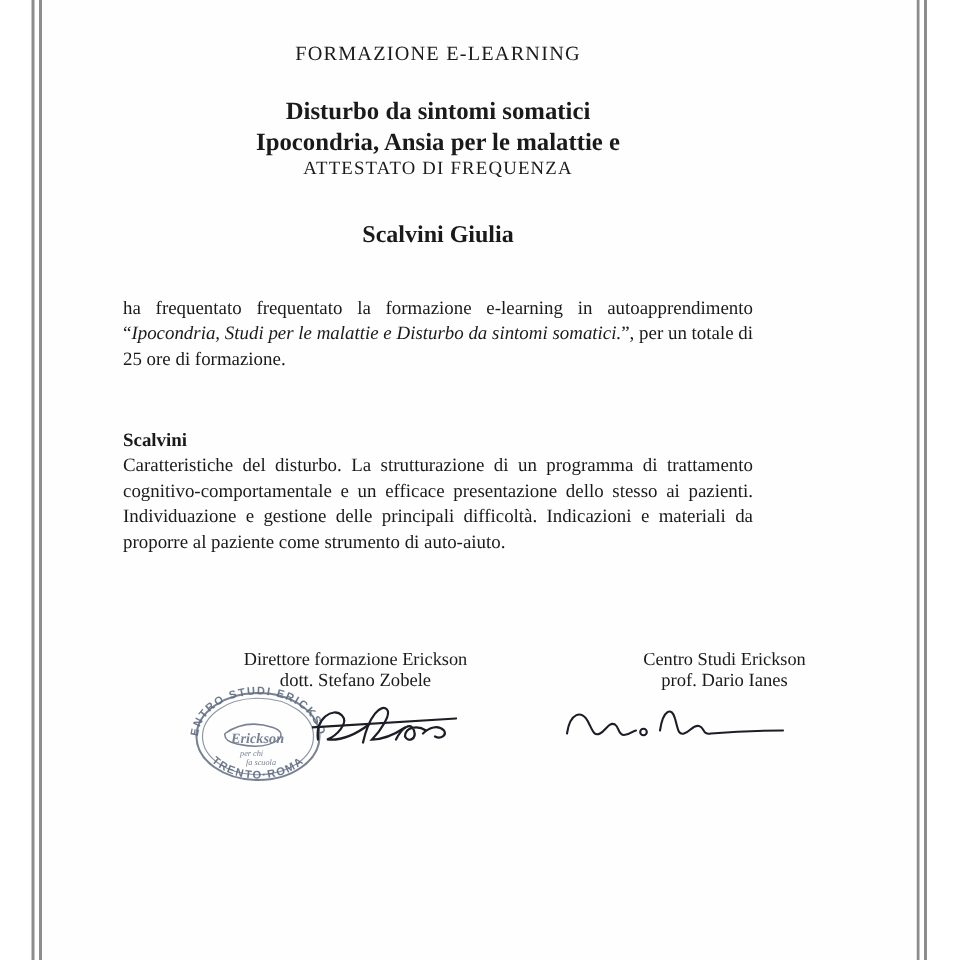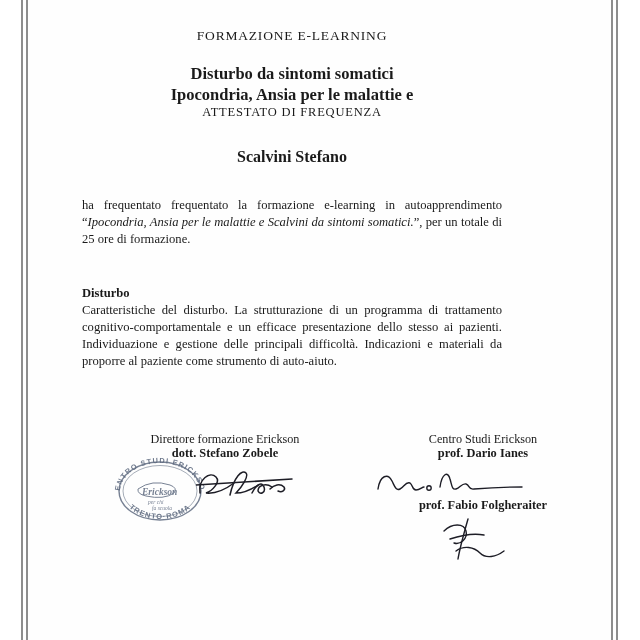--- a/index.html
+++ b/index.html
@@ -127,32 +127,32 @@
     top: 432px;
     left: 28px;
     width: 583px;
     height: 208px;
   }
 
   .sig-block {
     position: absolute;
     width: 250px;
   }
-  .sig-block.left  { left: 72px;  top: 0px; }
+  .sig-block.left  { left: 84px;  top: 0px; }
   .sig-block.right { left: 330px; top: 0px; }
   .sig-block.right-second { left: 330px; top: 66px; }
 
   .sig-role {
     text-align: center;
     font-size: 12.2px;
     line-height: 14px;
   }
   .sig-name {
     text-align: center;
-    font-weight: bold;
+    font-weight: normal;
     font-size: 12.4px;
     line-height: 15px;
   }
 
   .sig-mark {
     position: relative;
     height: 54px;
   }
   .sig-mark svg { display: block; }
 
@@ -183,25 +183,25 @@
 
     <div class="kicker">FORMAZIONE E-LEARNING</div>
 
     <div class="course-title">
       <div>Disturbo da sintomi somatici</div>
       <div>Ipocondria, Ansia per le malattie e</div>
     </div>
 
     <div class="doc-type">ATTESTATO DI FREQUENZA</div>
 
-    <div class="recipient">Scalvini Stefano</div>
-
-    <div class="body-text"><span>ha frequentato frequentato la formazione e-learning in autoapprendimento</span> <span>“</span><span class="em">Ipocondria, Ansia per le malattie e Scalvini da sintomi somatici.</span><span>”,</span> <span>per un totale di 25 ore di formazione.</span></div>
-
-    <div class="section-heading">Disturbo</div>
+    <div class="recipient">Scalvini Giulia</div>
+
+    <div class="body-text"><span>ha frequentato frequentato la formazione e-learning in autoapprendimento</span> <span>“</span><span class="em">Ipocondria, Studi per le malattie e Disturbo da sintomi somatici.</span><span>”,</span> <span>per un totale di 25 ore di formazione.</span></div>
+
+    <div class="section-heading">Scalvini</div>
 
     <div class="section-body">Caratteristiche del disturbo. La strutturazione di un programma di trattamento cognitivo-comportamentale e un efficace presentazione dello stesso ai pazienti. Individuazione e gestione delle principali difficoltà. Indicazioni e materiali da proporre al paziente come strumento di auto-aiuto.</div>
 
 
   </div>
 
   <div class="signatures">
 
     <div class="sig-block left">
       <div class="sig-role">Direttore formazione Erickson</div>
@@ -259,32 +259,16 @@
                        C 37,18 36,23 40,23 C 44,23 46,20 48,20"></path>
               <circle cx="53" cy="21" r="2.2"></circle>
               <path d="M 64,20 C 66,6 72,4 74,12 C 76,19 76,23 80,22 C 84,21 86,16 90,17
                        C 94,18 92,23 98,22 C 110,21 128,20 146,20"></path>
             </g>
           </svg>
         </div>
       </div>
     </div>
 
-    <div class="sig-block right-second">
-      <div class="sig-name">prof. Fabio Folgheraiter</div>
-
-      <div class="sig-mark">
-        <div class="ink-c">
-          <svg width="110" height="48" viewBox="0 0 110 48">
-            <g fill="none" stroke="#1d1d26" stroke-width="1.4" stroke-linecap="round">
-              <path d="M 6,14 C 14,6 26,6 28,14 C 30,22 22,28 16,26"></path>
-              <path d="M 30,2 C 26,16 22,30 20,42"></path>
-              <path d="M 12,22 C 24,18 36,16 46,18"></path>
-              <path d="M 18,34 C 26,28 36,30 42,36 C 48,42 58,40 66,34"></path>
-            </g>
-          </svg>
-        </div>
-      </div>
-    </div>
 
   </div>
 
 </div>
 
 </body></html>

